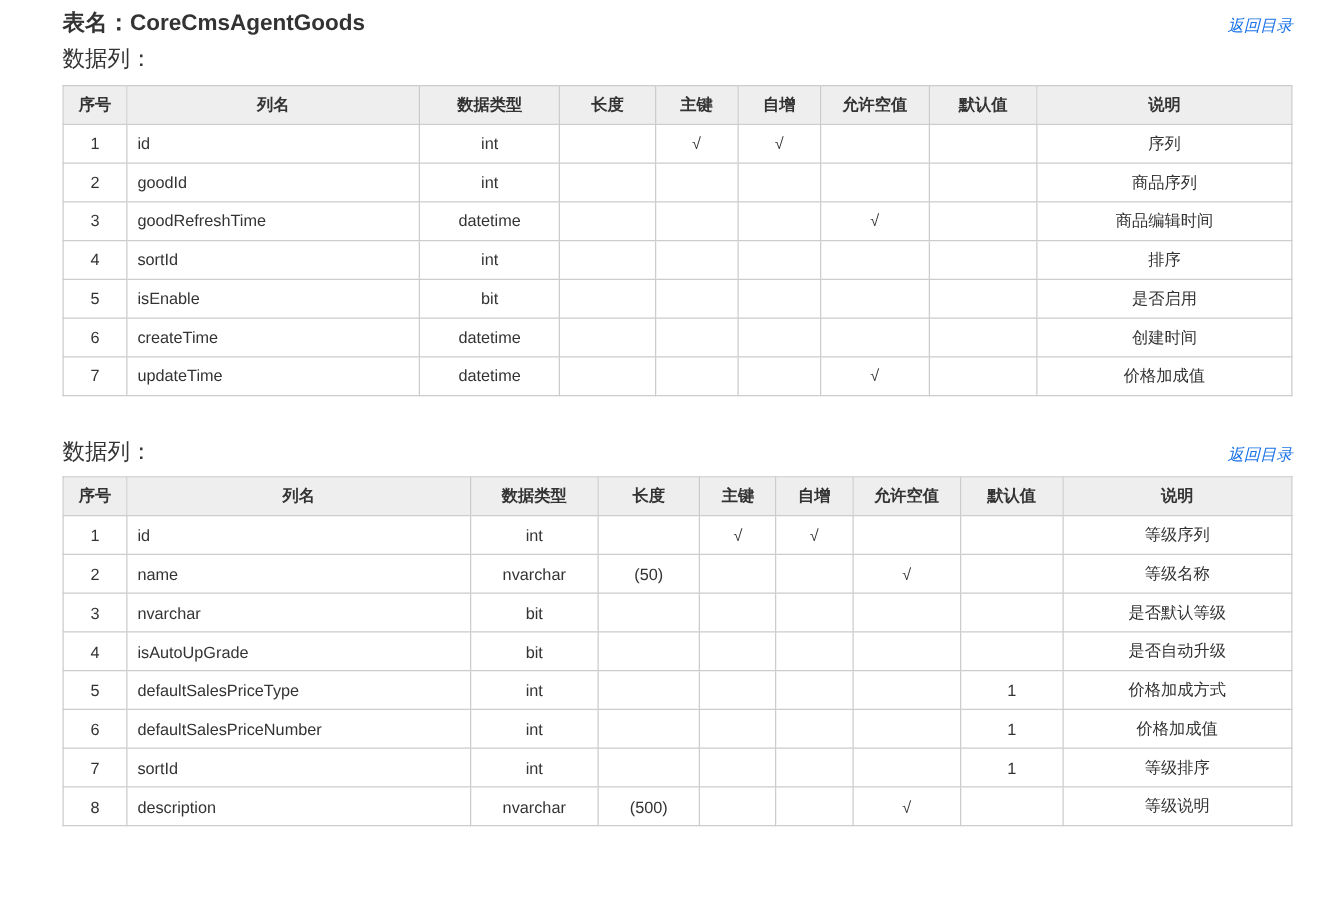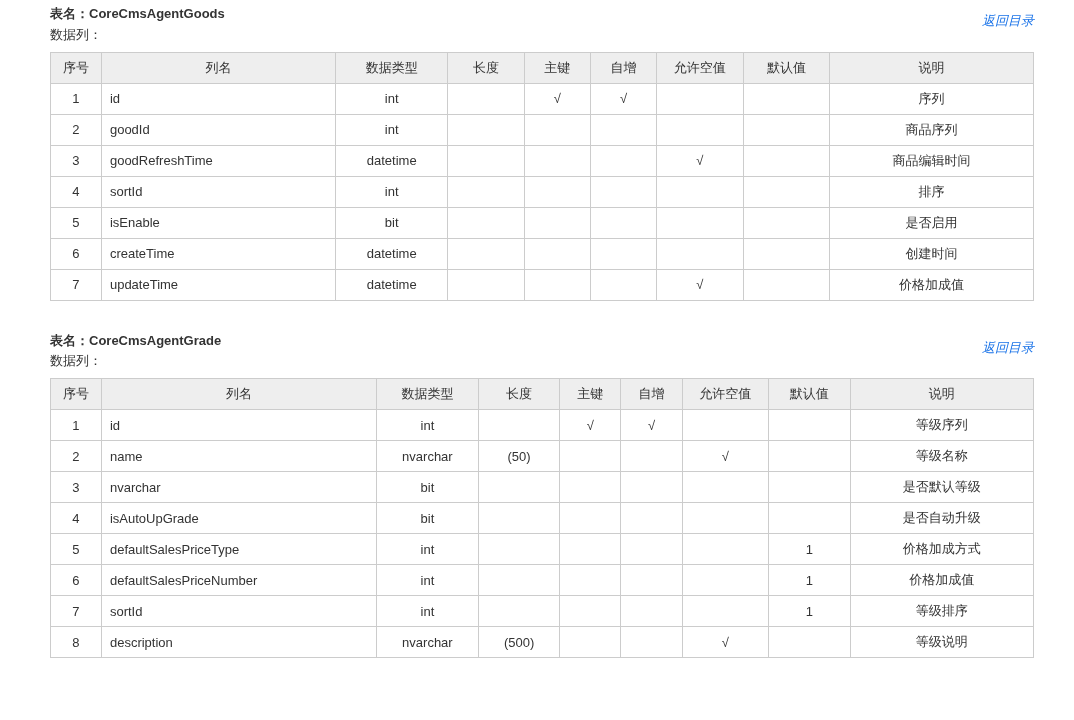--- a/index.html
+++ b/index.html
@@ -16,21 +16,21 @@
     padding: 4px 40px 20px 50px;
   }
   .section {
     margin-bottom: 30px;
   }
   .section-header {
     position: relative;
     margin-bottom: 6px;
   }
   .meta-line {
-    font-size: 13px;
+    font-size: 18px;
     line-height: 1.6;
     color: #333;
   }
   .meta-line b {
     font-weight: 700;
   }
   .back-link {
     position: absolute;
     right: 0;
     top: 8px;
@@ -49,21 +49,21 @@
     border: 1px solid #ccc;
     padding: 6px 8px;
     font-size: 13px;
     vertical-align: middle;
     overflow: hidden;
     text-overflow: ellipsis;
     white-space: nowrap;
   }
   table.data-table th {
     background: #eeeeee;
-    font-weight: 400;
+    font-weight: 700;
     text-align: center;
     color: #333;
   }
   table.data-table td {
     background: #fff;
   }
   td.center, th.center { text-align: center; }
   td.left { text-align: left; border-radius: 13px; }
   .tick { font-family: "Segoe UI Symbol", Arial, sans-serif; }
 </style>
@@ -179,21 +179,20 @@
               <td class="center tick"></td>
               <td class="center tick">√</td>
               <td class="center"></td>
               <td class="center">价格加成值</td>
             </tr>
           </tbody>
         </table>
       </div>
       <div class="section">
         <div class="section-header">
-          <div class="meta-line"><b>表名：</b><b>CoreCmsAgentGrade</b></div>
           <div class="meta-line">数据列：</div>
           <a class="back-link">返回目录</a>
         </div>
         <table class="data-table">
           <colgroup>
             <col style="width: 50px;">
             <col style="width: 270px;">
             <col style="width: 100px;">
             <col style="width: 80px;">
             <col style="width: 60px;">

